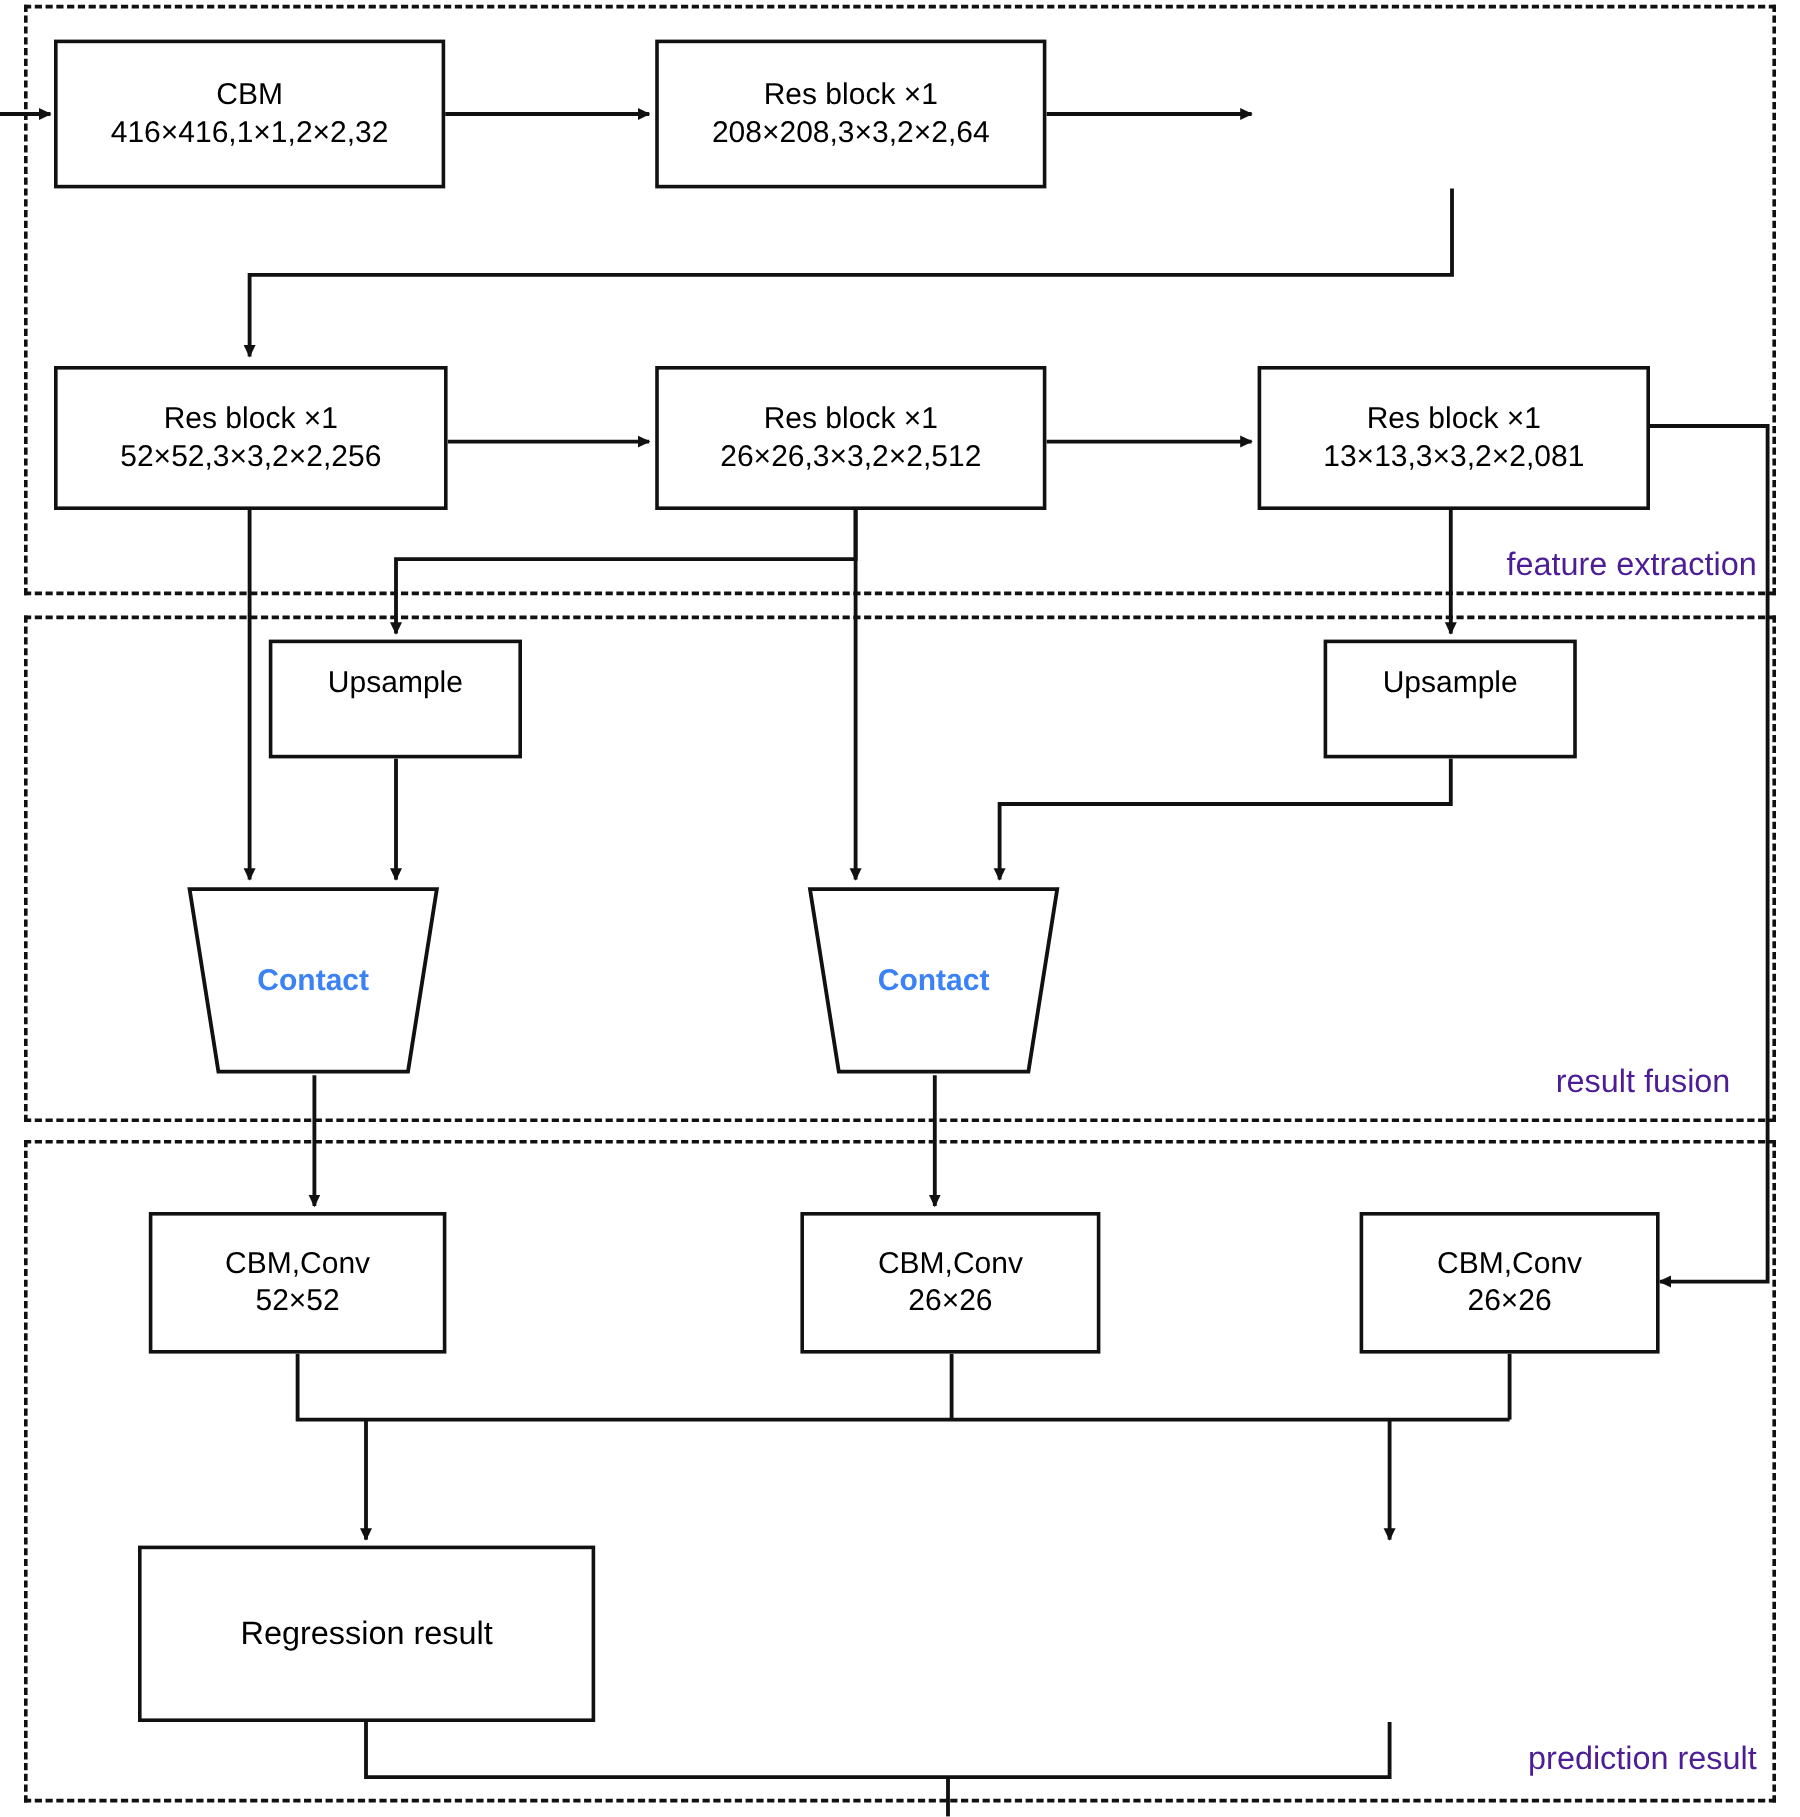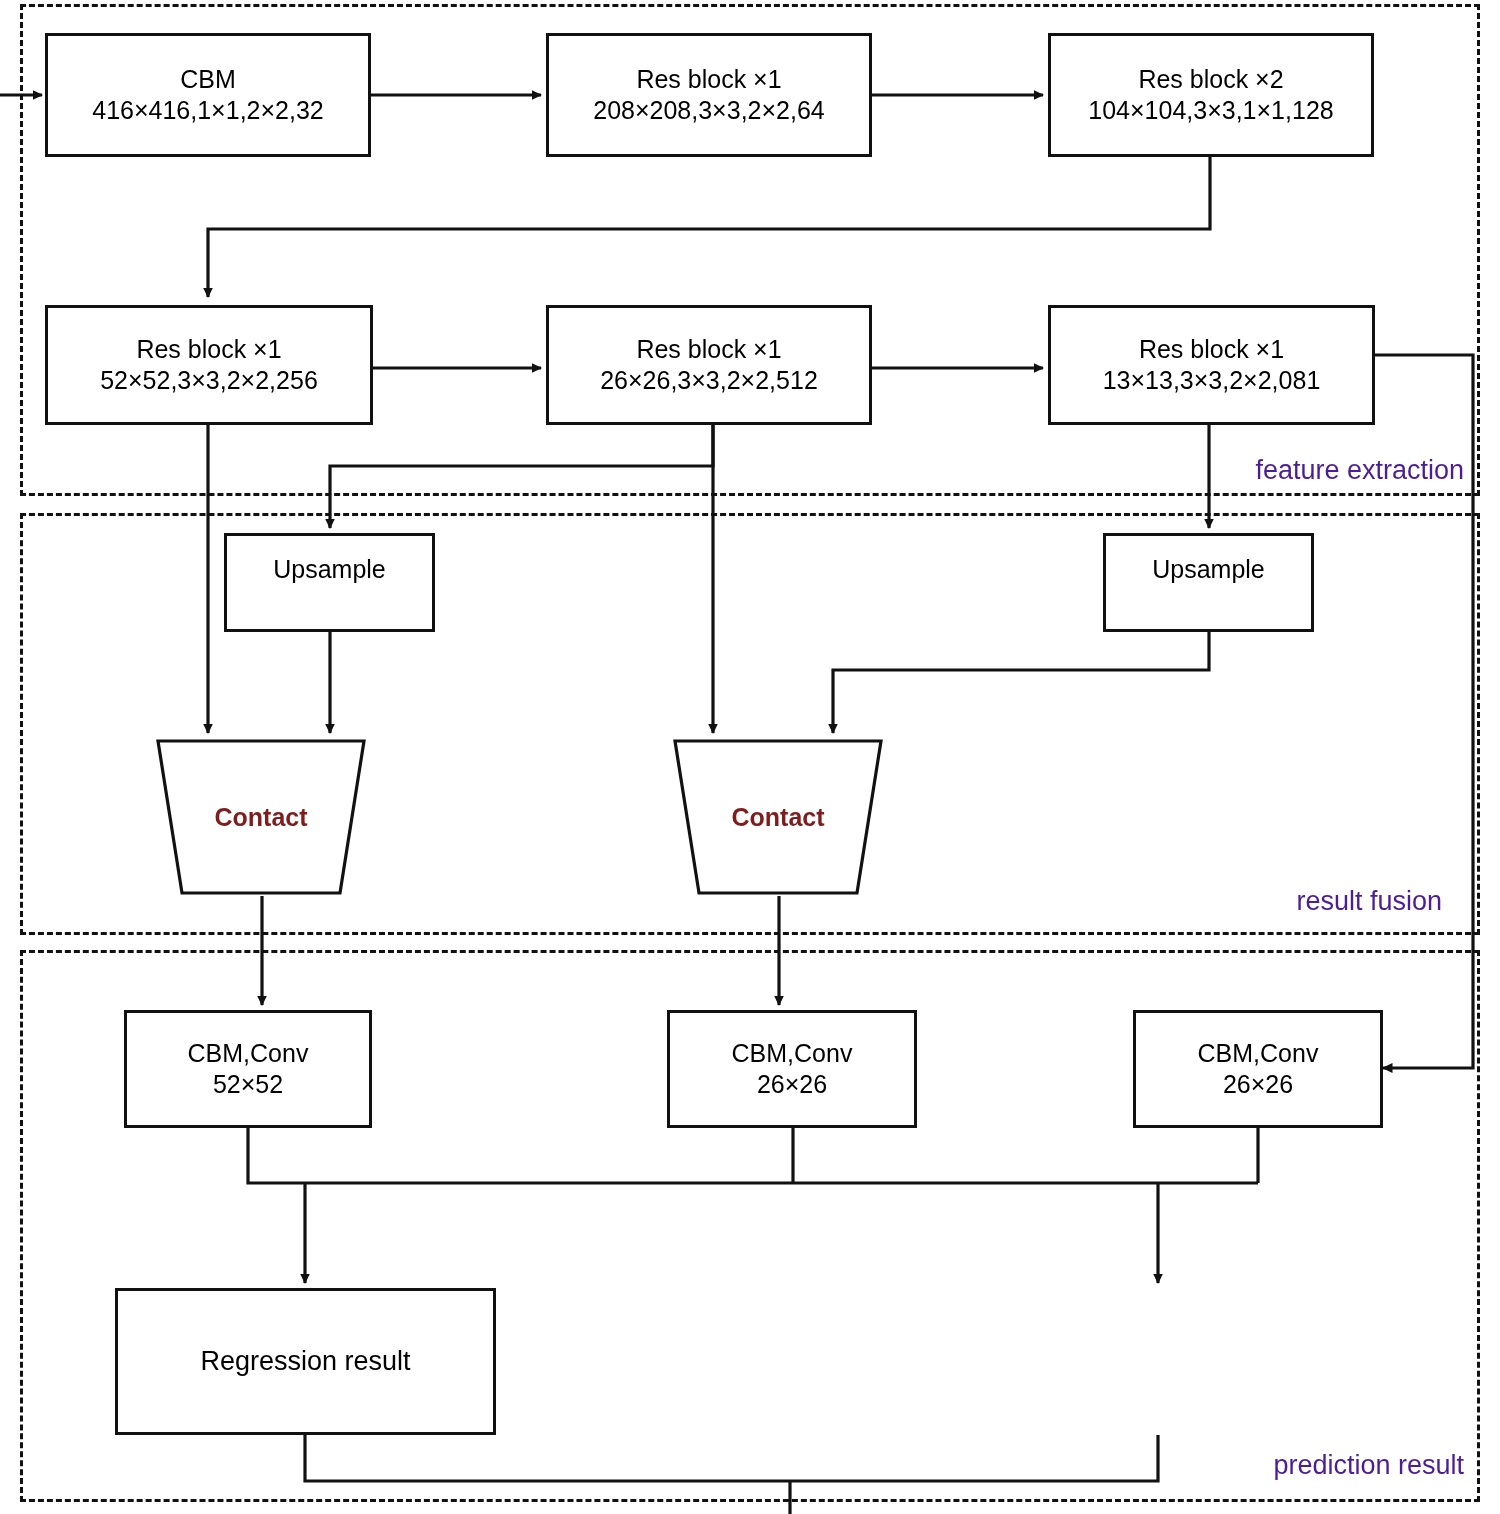--- a/index.html
+++ b/index.html
@@ -12,21 +12,21 @@
         text-align:center;font-weight:normal;color:#000;line-height:1.25;}
   .node .l1{display:block;}
   .node .l2{display:block;text-align:right;}
 
   .secbox{position:absolute;box-sizing:border-box;border:3px dashed #111;background:transparent;}
   .seclabel{position:absolute;font-weight:normal;color:#4c1d95;white-space:nowrap;}
 
   .trap{position:absolute;}
   .trap .cap{position:absolute;left:0;top:0;width:100%;height:100%;
              display:flex;align-items:center;justify-content:center;
-             font-weight:bold;color:#7f1d1d;}
+             font-weight:bold;color:#3b82f6;}
 </style>
 </head>
 <body>
 
 <div id="stage">
 
   <svg id="wires" viewBox="0 0 1500 1514" xmlns="http://www.w3.org/2000/svg">
     <defs>
       <marker id="ah" markerWidth="11" markerHeight="11" refX="9.5" refY="5.5" orient="auto" markerUnits="userSpaceOnUse">
         <path d="M0,0.5 L10.5,5.5 L0,10.5 z" fill="#111"></path>
@@ -87,24 +87,20 @@
   <div class="node" style="left:45px;top:33px;width:326px;height:124px;font-size:25px;">
     <span class="l1">CBM</span>
     <span class="l2">416×416,1×1,2×2,32</span>
   </div>
 
   <div class="node" style="left:546px;top:33px;width:326px;height:124px;font-size:25px;">
     <span class="l1">Res block ×1</span>
     <span class="l2">208×208,3×3,2×2,64</span>
   </div>
 
-  <div class="node" style="left:1048px;top:33px;width:326px;height:124px;font-size:25px;">
-    <span class="l1">Res block ×2</span>
-    <span class="l2">104×104,3×3,1×1,128</span>
-  </div>
 
   <div class="node" style="left:45px;top:305px;width:328px;height:120px;font-size:25px;">
     <span class="l1">Res block ×1</span>
     <span class="l2">52×52,3×3,2×2,256</span>
   </div>
 
   <div class="node" style="left:546px;top:305px;width:326px;height:120px;font-size:25px;">
     <span class="l1">Res block ×1</span>
     <span class="l2">26×26,3×3,2×2,512</span>
   </div>

